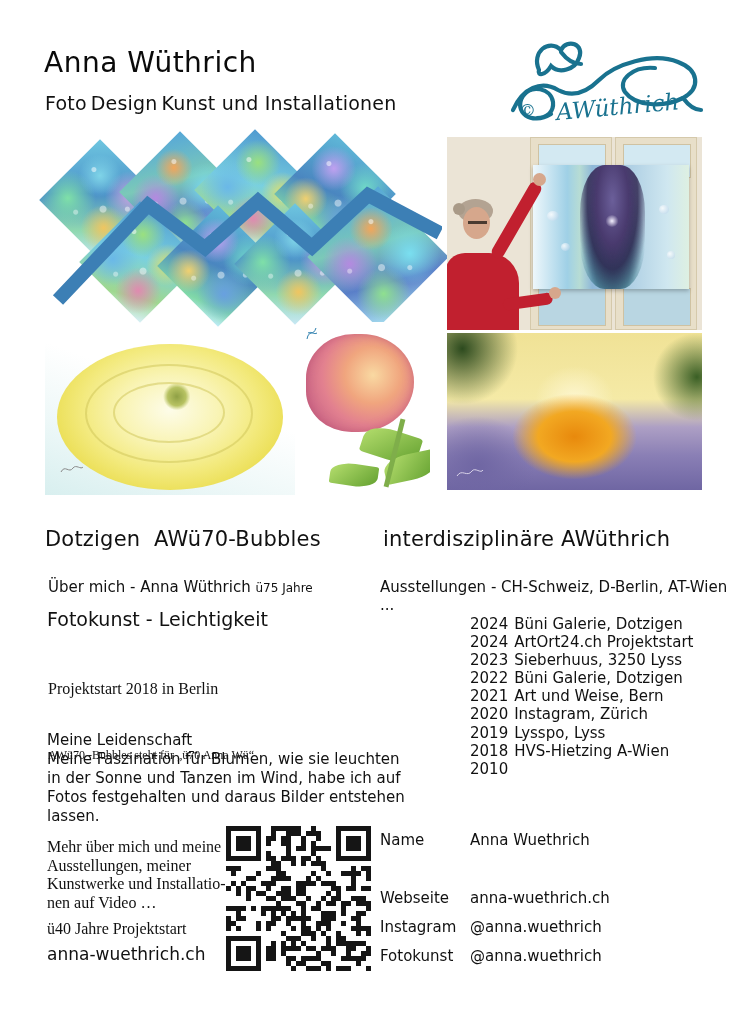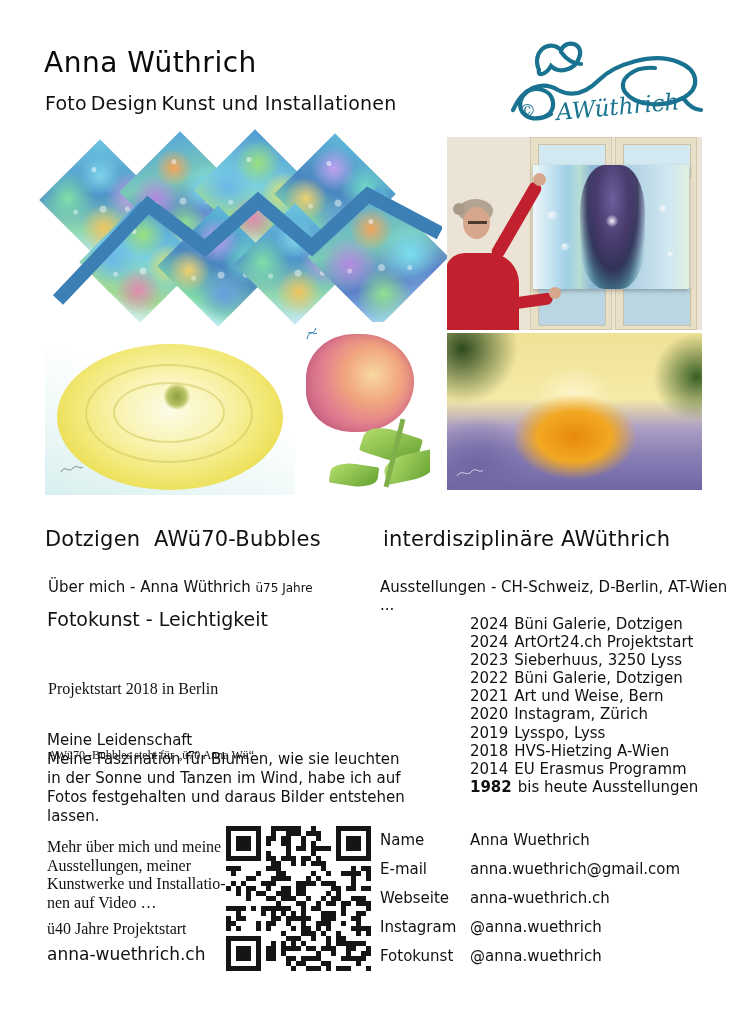--- a/index.html
+++ b/index.html
@@ -566,28 +566,22 @@
       </div>
     <div class="exh-row">
         <span class="y">2019</span>
         <span class="pre">Lysspo, Lyss</span>
       </div>
     <div class="exh-row">
         <span class="y">2018</span>
         <span class="pre">HVS-Hietzing A-Wien</span>
       </div>
     <div class="exh-row">
-        <span class="y">2014</span>
-        <span class="pre">EU Erasmus Programm</span>
-      </div>
-    <div class="exh-row">
-        <span class="y bold">1982</span>
-        <span class="pre">bis heute Ausstellungen</span>
+        <span class="y">2010</span>
       </div>
   </div>
 
   <div class="crow" style="top:831px;"><span class="lab">Name</span><span>Anna Wuethrich</span></div>
-  <div class="crow" style="top:860px;"><span class="lab">E-mail</span><span>anna.wuethrich@gmail.com</span></div>
   <div class="crow" style="top:889px;"><span class="lab">Webseite</span><span>anna-wuethrich.ch</span></div>
   <div class="crow" style="top:918px;"><span class="lab">Instagram</span><span>@anna.wuethrich</span></div>
   <div class="crow" style="top:947px;"><span class="lab">Fotokunst</span><span>@anna.wuethrich</span></div>
 
 </div>
 
 </body></html>

